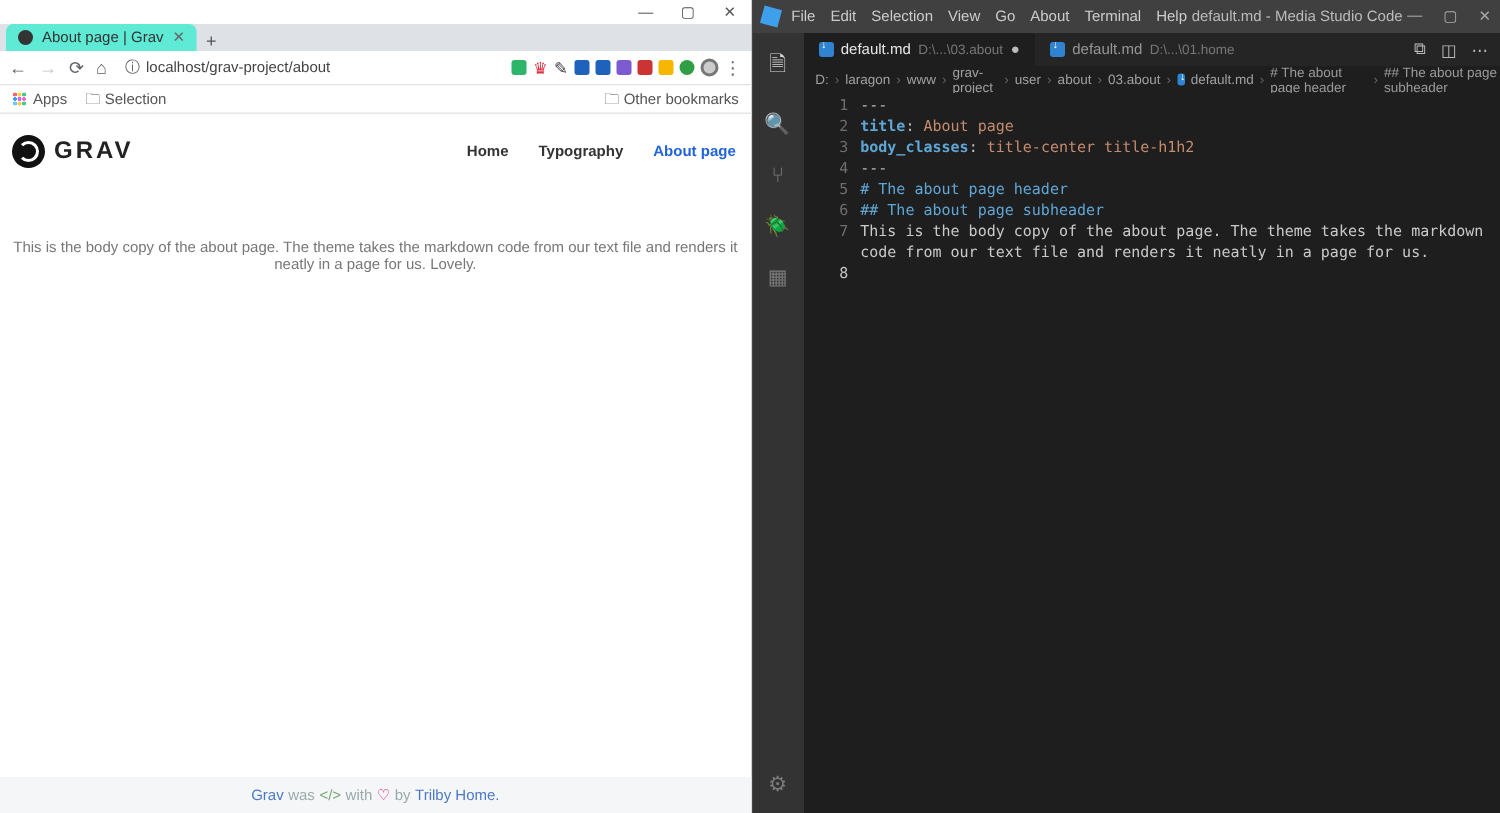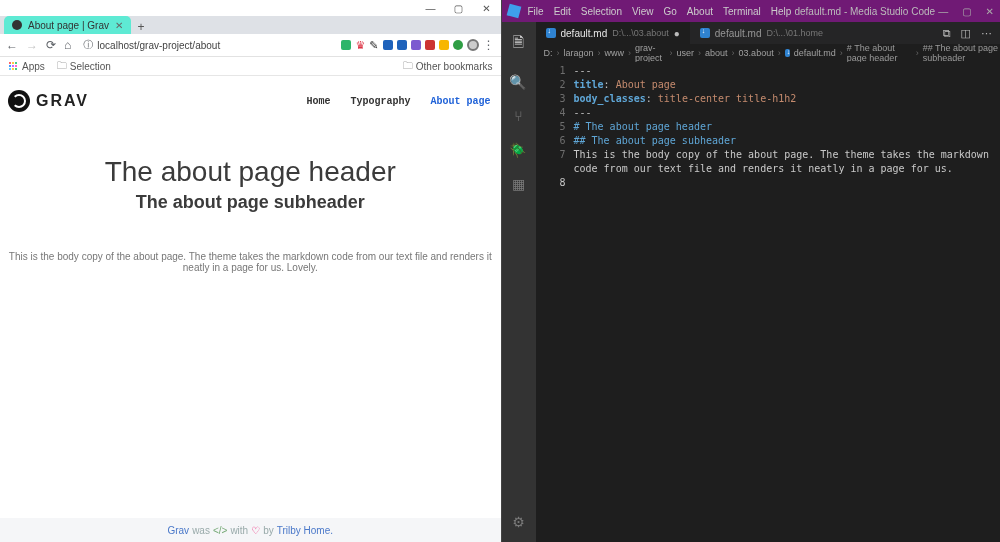--- a/index.html
+++ b/index.html
@@ -33,31 +33,31 @@
     radial-gradient(circle at 2px 8px,#6cf 1.3px,transparent 1.4px),
     radial-gradient(circle at 5px 8px,#fc4 1.3px,transparent 1.4px),
     radial-gradient(circle at 8px 8px,#4c8 1.3px,transparent 1.4px); }
 
   .page { flex:1; background:#fff; position:relative; overflow:hidden; }
   .nav { display:flex; justify-content:space-between; align-items:center; padding:14px 10px 10px 8px; }
   .logo { display:flex; align-items:center; gap:6px; font-weight:700; letter-spacing:2px; color:#222; font-size:16px; }
   .logo-mark { width:22px; height:22px; border-radius:50%; background:#111; position:relative; }
   .logo-mark::after{content:"";position:absolute;inset:4px;border:2px solid #fff;border-radius:50%;border-left-color:transparent;}
   .navlinks { display:flex; gap:20px; font-size:10px; font-weight:600; }
-  .navlinks .link { color:#333;font-family:Liberation Mono, monospace; }
+  .navlinks .link { color:#333; }
   .navlinks .active { color:#2163d8; }
 
   .headers { text-align:center; margin-top:34px; }
   .h1 { font-size:28px; font-weight:300; color:#3b3b3b; margin:0; }
   .h2 { font-size:18px; font-weight:700; color:#3b3b3b; margin:4px 0 0; }
   .body-copy { font-size:10px; color:#777; text-align:center; margin:38px 6px 0; }
   .footer { position:absolute; bottom:0; left:0; right:0; height:24px; background:#f5f6f8; display:flex; align-items:center; justify-content:center; font-size:10px; color:#4a78c9; gap:3px; }
 
   
-  .vsc-titlebar { height:22px; background:#701a75; display:flex; align-items:center; color:#ccc; font-size:10px; padding:0 6px; }
+  .vsc-titlebar { height:22px; background:#404040; display:flex; align-items:center; color:#ccc; font-size:10px; padding:0 6px; }
   .vsc-logo { width:12px; height:12px; background:#3ea0eb; margin-right:8px; transform:rotate(15deg); }
   .vsc-menu { display:flex; gap:10px; }
   .vsc-win-title { flex:1; text-align:center; color:#bbb; }
   .vsc-win-btns { display:flex; gap:14px; color:#aaa; }
   .vsc-tabsbar { display:flex; align-items:center; background:#252526; height:22px; font-size:10px; }
   .vsc-tab { display:flex; align-items:center; gap:5px; padding:0 10px; height:100%; color:#969696; }
   .vsc-tab.active { background:#1e1e1e; color:#e6e6e6; }
   .vsc-tab .dirty { color:#bbb; }
   .vsc-tab .tabpath { color:#777; font-size:9px; }
   .tab-icon { width:10px; height:10px; border-radius:2px; background:#2f83d1; display:inline-block; position:relative; }
@@ -144,24 +144,20 @@
         <div class="logo">
           <span class="logo-mark"></span>
           <span>GRAV</span>
         </div>
         <div class="navlinks">
           <span class="link">Home</span>
           <span class="link">Typography</span>
           <span class="link active">About page</span>
         </div>
       </div>
-      <div class="headers">
-        <h1 class="h1">The about page header</h1>
-        <h2 class="h2">The about page subheader</h2>
-      </div>
       <div class="body-copy">This is the body copy of the about page. The theme takes the markdown code from our text file and renders it neatly in a page for us. Lovely.</div>
       <div class="footer">
         <span style="color:#4a78c9">Grav</span>
         <span style="color:#9aa">was</span>
         <span style="color:#7a7">&lt;/&gt;</span>
         <span style="color:#9aa">with</span>
         <span style="color:#e06">♡</span>
         <span style="color:#9aa">by</span>
         <span>Trilby Home.</span>
       </div>

